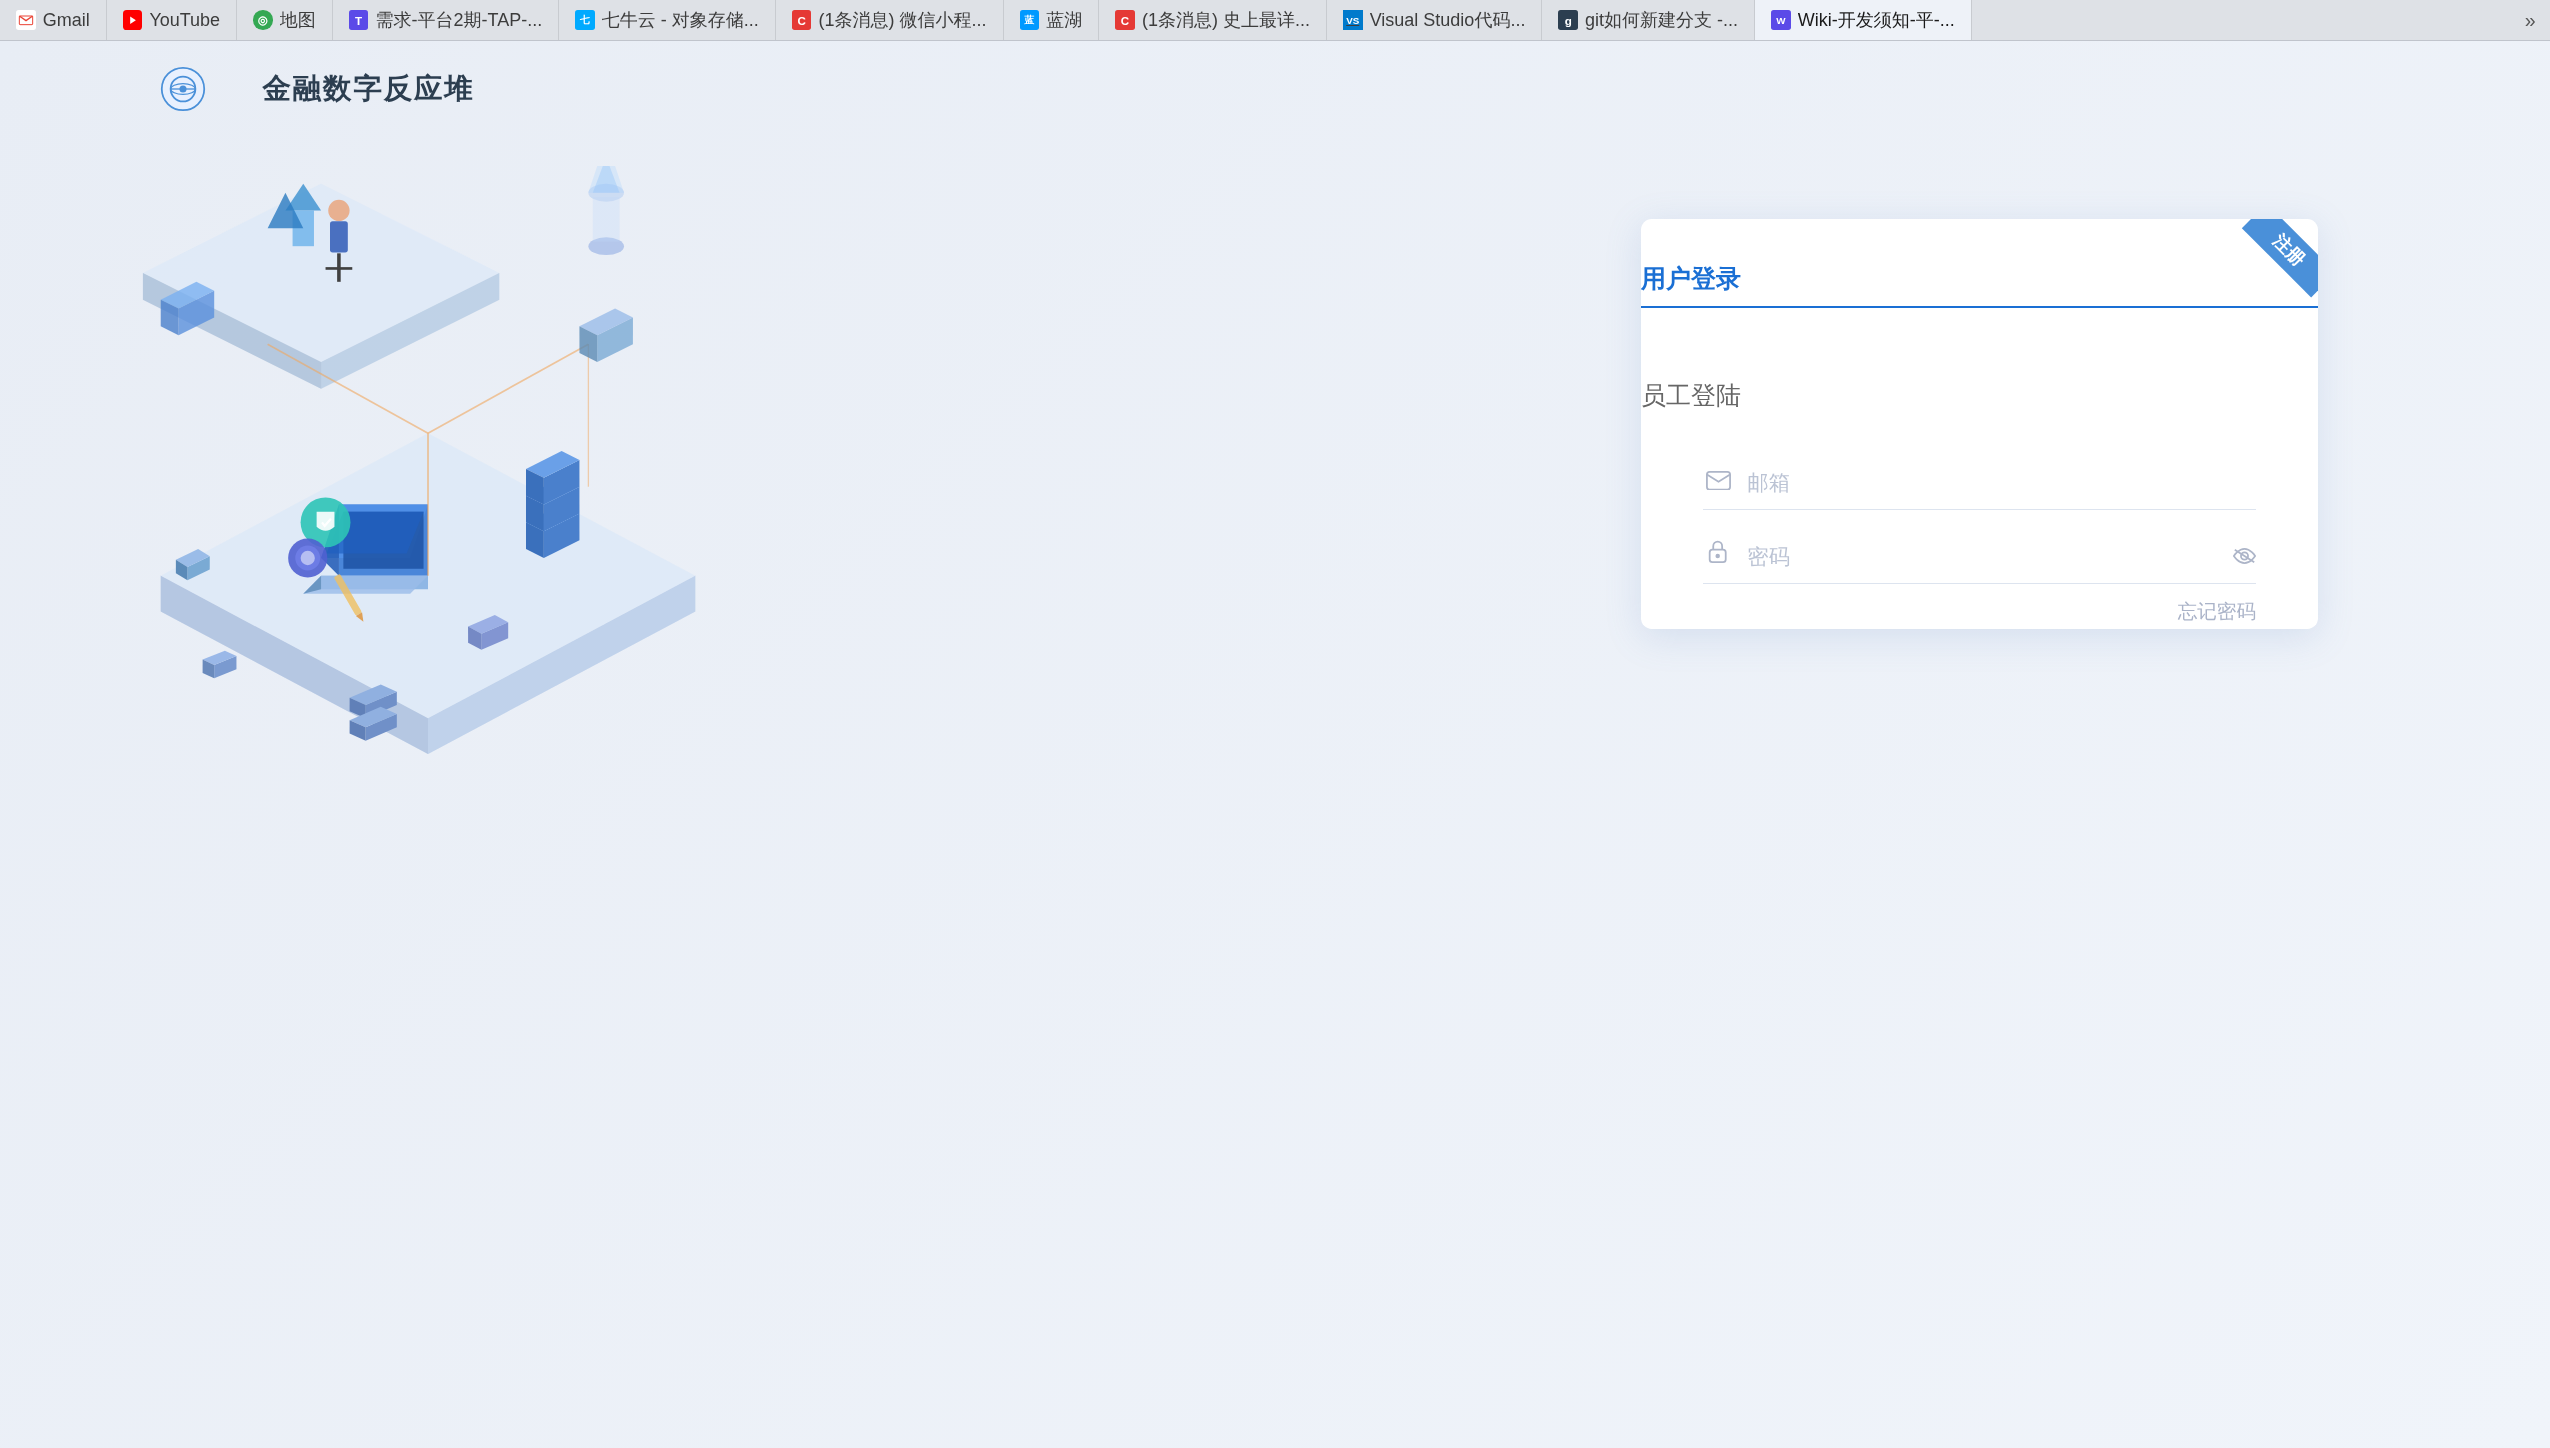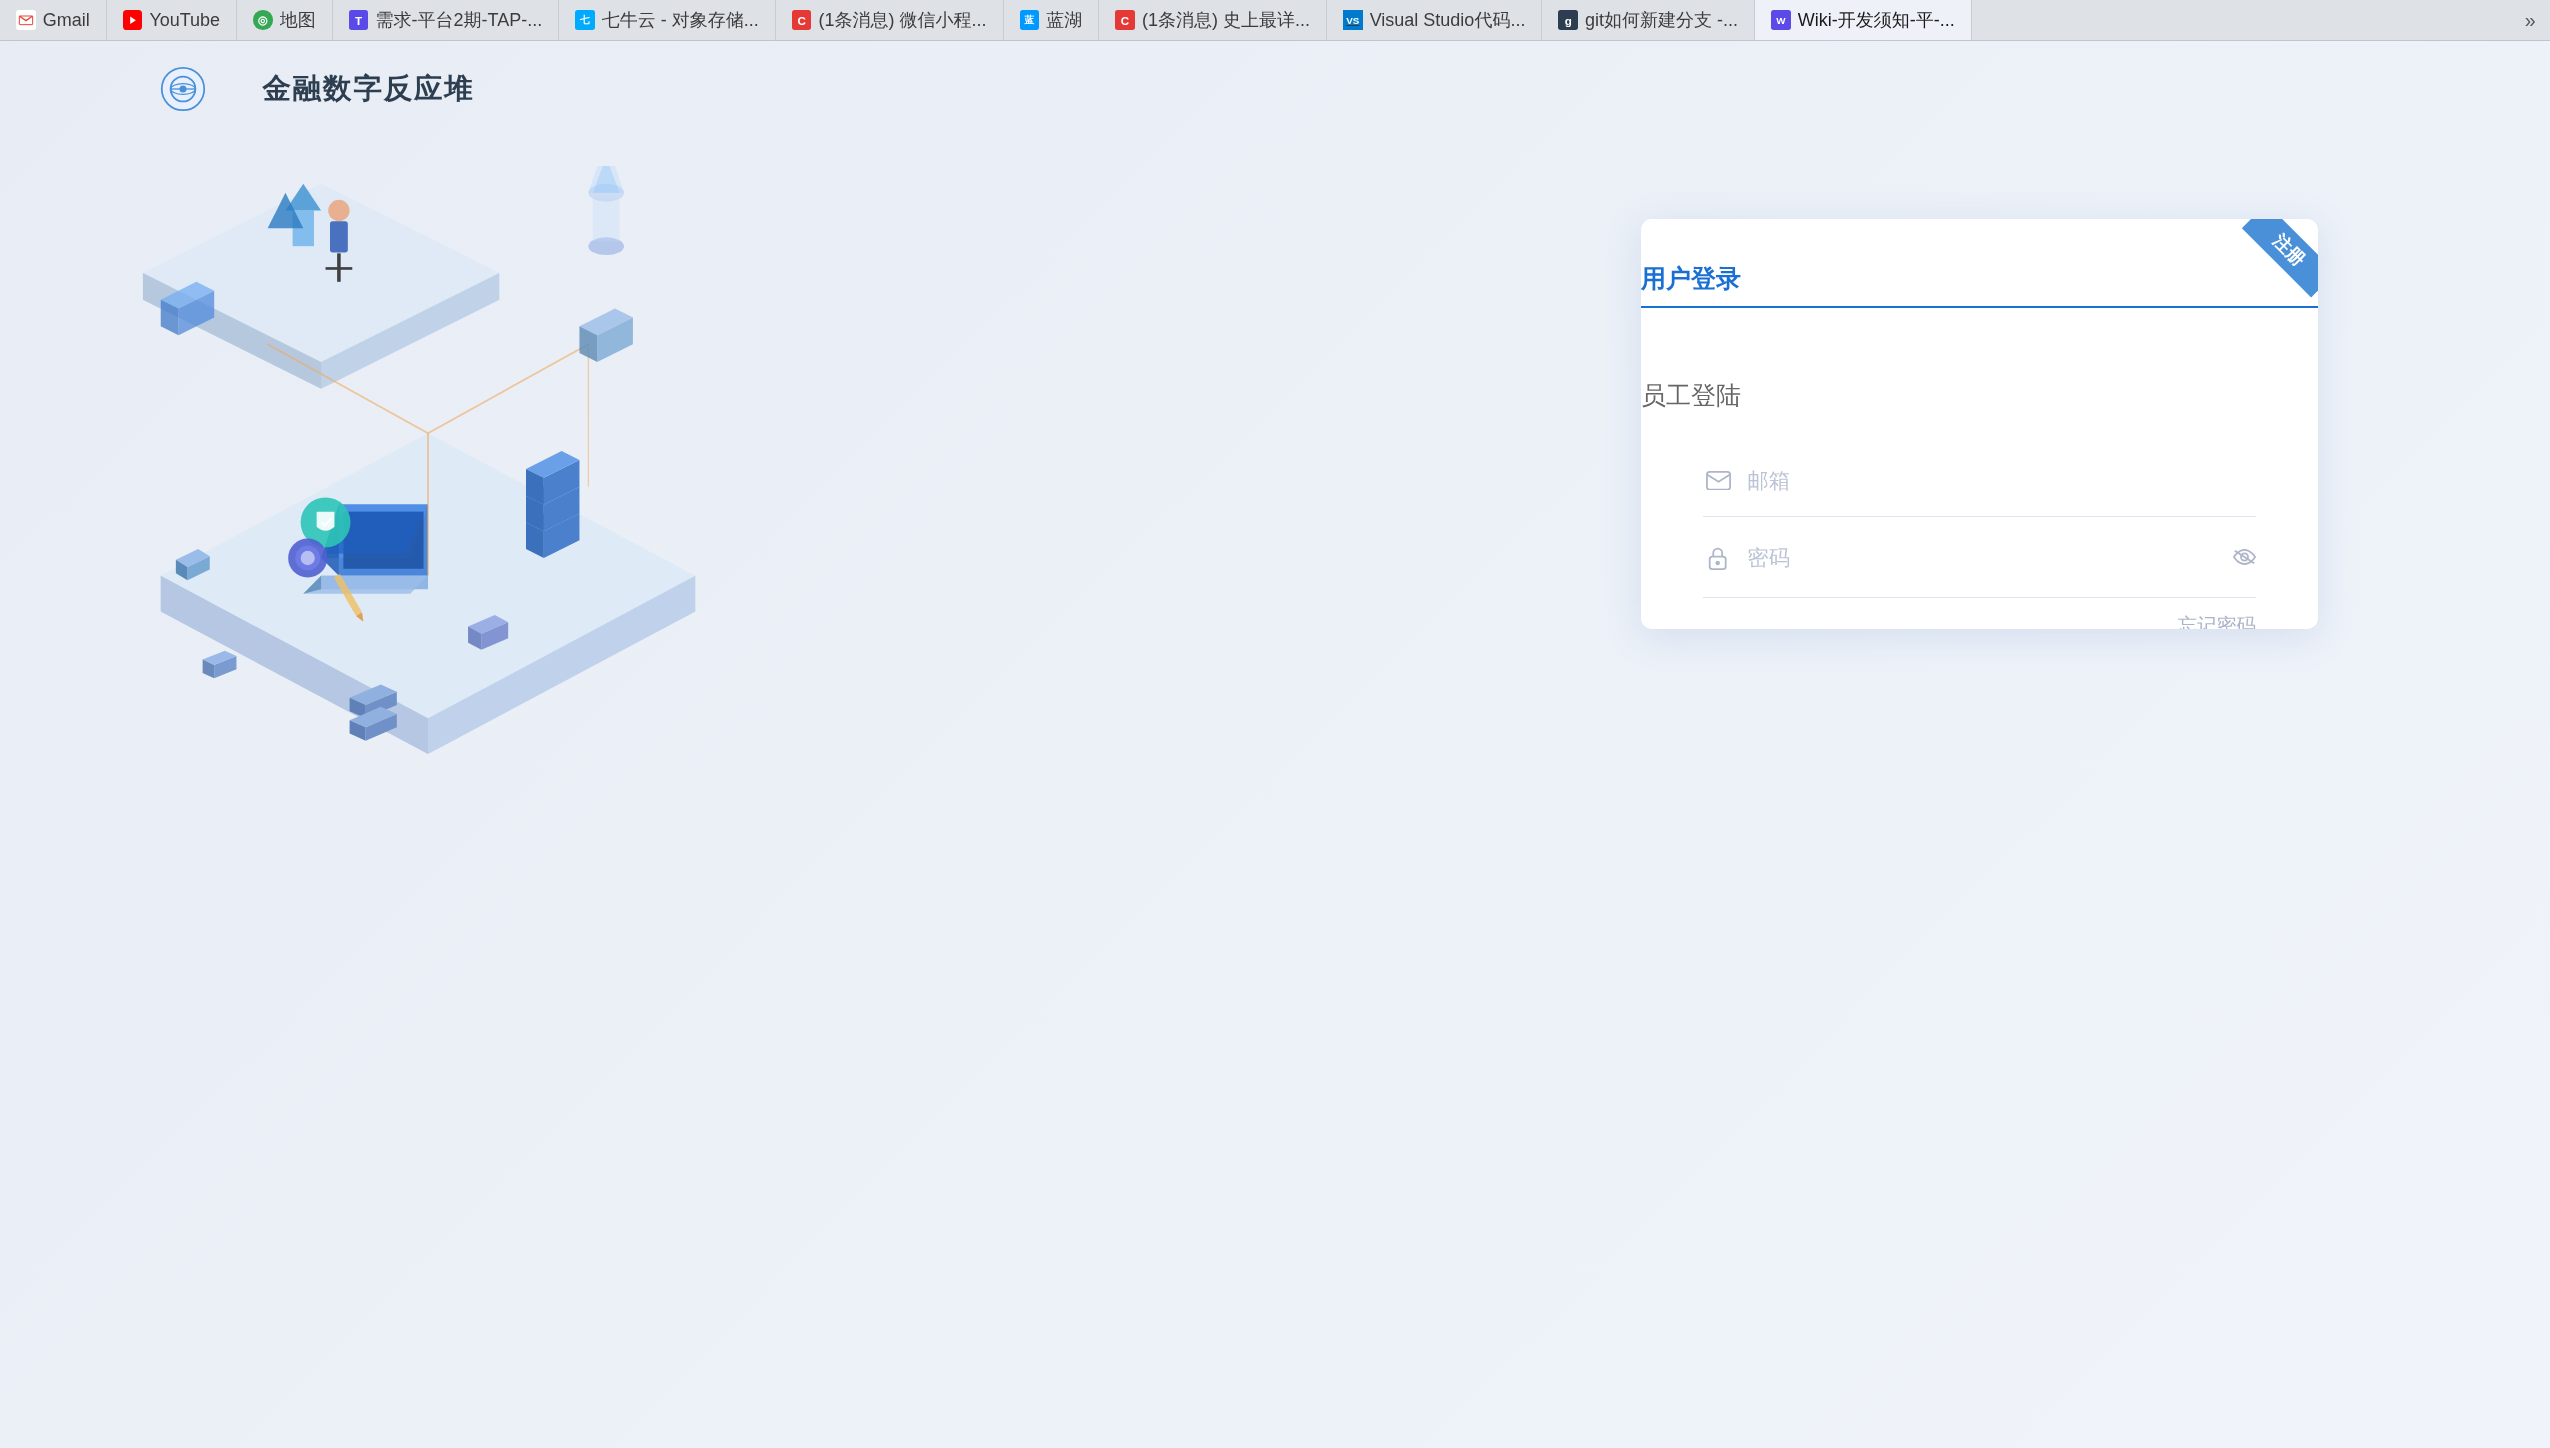--- a/index.html
+++ b/index.html
@@ -158,24 +158,24 @@
       border-bottom: 2.7px solid #1a6fd4;
       font-weight: 600;
     }
 
     
     .login-form {
       padding: 45px 62px 36px;
     }
     .field-group {
       display: flex;
-      align-items: flex-start;
+      align-items: flex-end;
       border-bottom: 1.3px solid #dde4ef;
       margin-bottom: 28.5px;
-      padding-bottom: 20px;
+      padding-bottom: 13px;
       gap: 14.3px;
     }
     .field-icon {
       font-size: 23px;
       color: #adb5c8;
       flex-shrink: 0;
       width: 30px;
       text-align: center;
     }
     .field-input {

